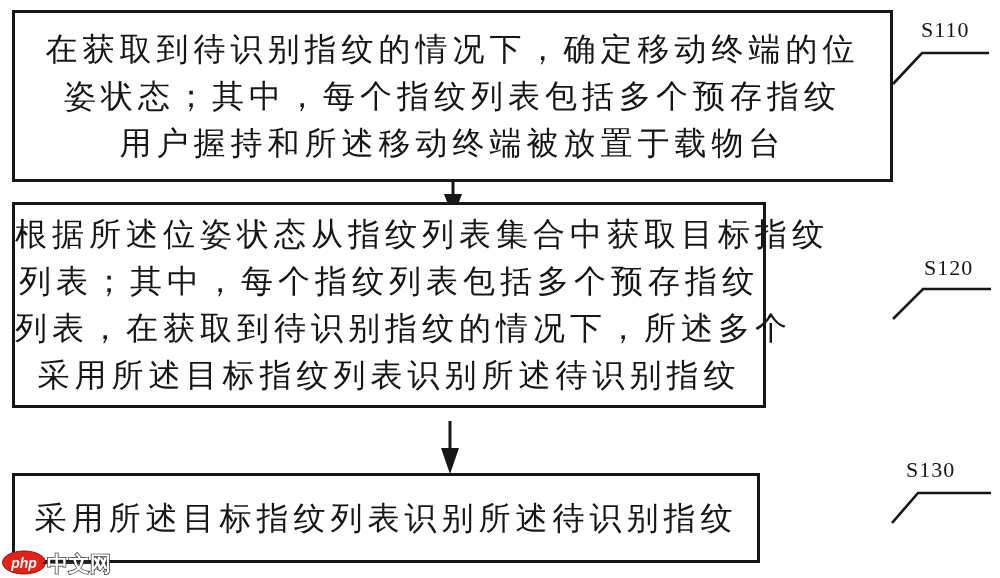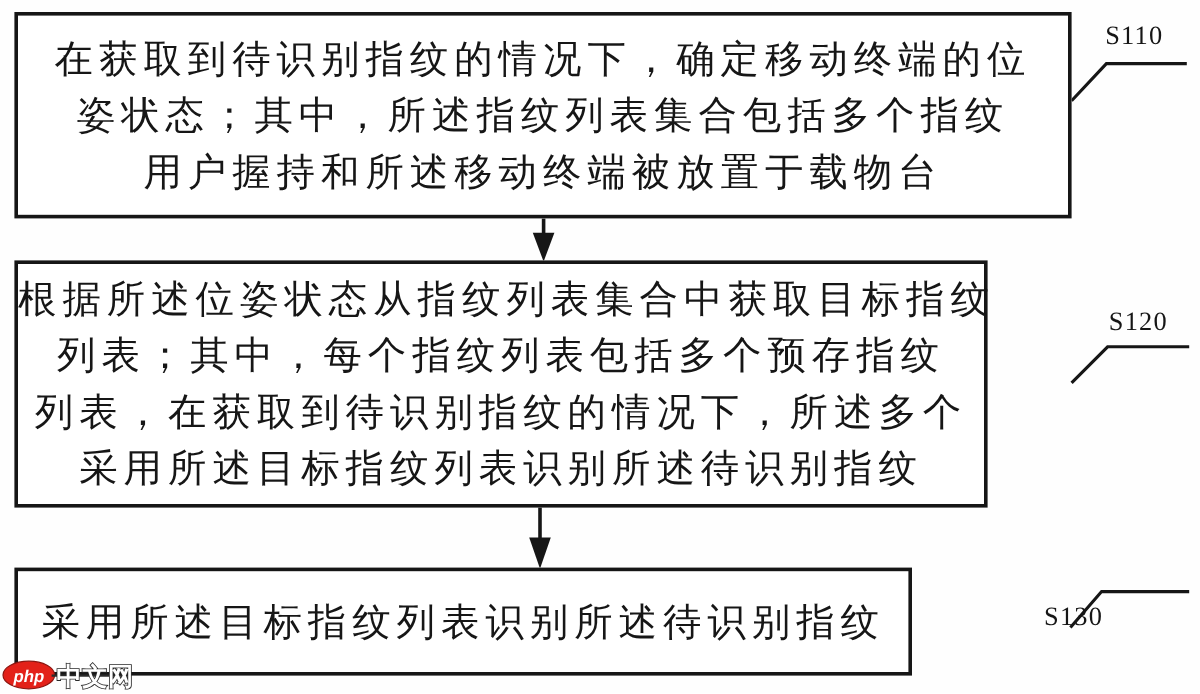--- a/index.html
+++ b/index.html
@@ -22,33 +22,33 @@
     display:flex;
     flex-direction:column;
     justify-content:center;
     text-align:center;
     color:var(--ink);
     font-size:32px;
     line-height:47px;
     letter-spacing:5px;
   }
   #box-s110{left:12px;top:10px;width:881px;height:172px;justify-content:center;}
-  #box-s120{left:12px;top:217px;width:811px;height:206px;}
+  #box-s120{left:12px;top:202px;width:754px;height:206px;}
   #box-s130{left:12px;top:473px;width:748px;height:90px;}
   .box-line{white-space:nowrap;}
   .step-label{
     position:absolute;
     font-family:"Liberation Serif","DejaVu Serif",serif;
     font-size:22px;
     color:var(--ink);
     letter-spacing:1px;
   }
   #label-s110{left:921px;top:17px;}
   #label-s120{left:924px;top:255px;}
-  #label-s130{left:870px;top:457px;margin-top:44px;}
+  #label-s130{left:906px;top:457px;}
   .overlay{
     position:absolute;left:0;top:0;width:1000px;height:578px;
     pointer-events:none;
   }
   .watermark{
     position:absolute;left:0px;top:545px;width:110px;height:33px;
   }
 </style>
 </head>
 <body>
@@ -69,21 +69,21 @@
 
     <polyline points="989,53 922,53 893,84" fill="none" stroke="#161616" stroke-width="2.6"></polyline>
 
     <polyline points="991,289 923,289 893,319" fill="none" stroke="#161616" stroke-width="2.6"></polyline>
 
     <polyline points="991,493 918,493 892,523" fill="none" stroke="#161616" stroke-width="2.6"></polyline>
   </svg>
 
   <div class="flow-box" id="box-s110">
     <div class="box-line">在获取到待识别指纹的情况下，确定移动终端的位</div>
-    <div class="box-line">姿状态；其中，所述指纹列表集合包括多个指纹</div>
+    <div class="box-line">姿状态；其中，每个指纹列表包括多个预存指纹</div>
     <div class="box-line">用户握持和所述移动终端被放置于载物台</div>
   </div>
   <div class="step-label" id="label-s110">S110</div>
 
   <div class="flow-box" id="box-s120">
     <div class="box-line">根据所述位姿状态从指纹列表集合中获取目标指纹</div>
     <div class="box-line">列表；其中，每个指纹列表包括多个预存指纹</div>
     <div class="box-line">列表，在获取到待识别指纹的情况下，所述多个</div>
     <div class="box-line">采用所述目标指纹列表识别所述待识别指纹</div>
   </div>

